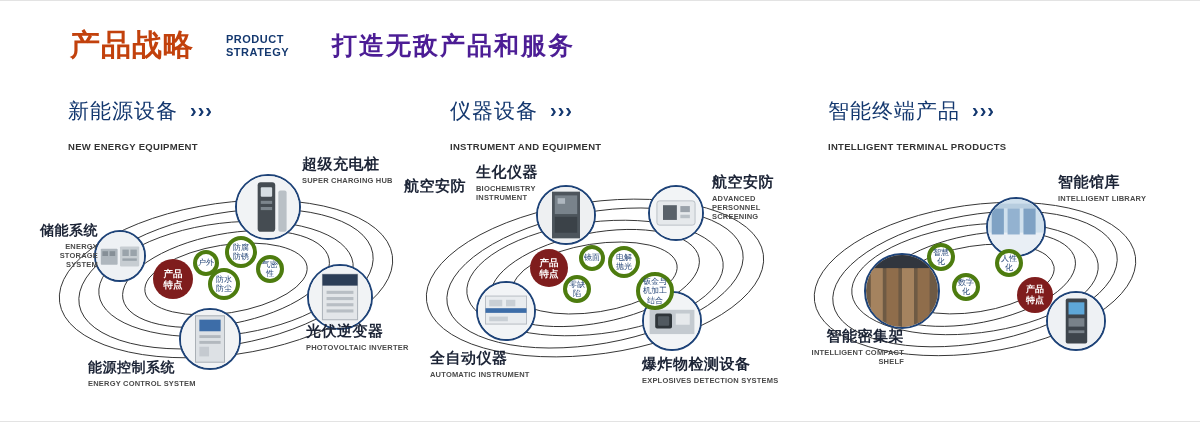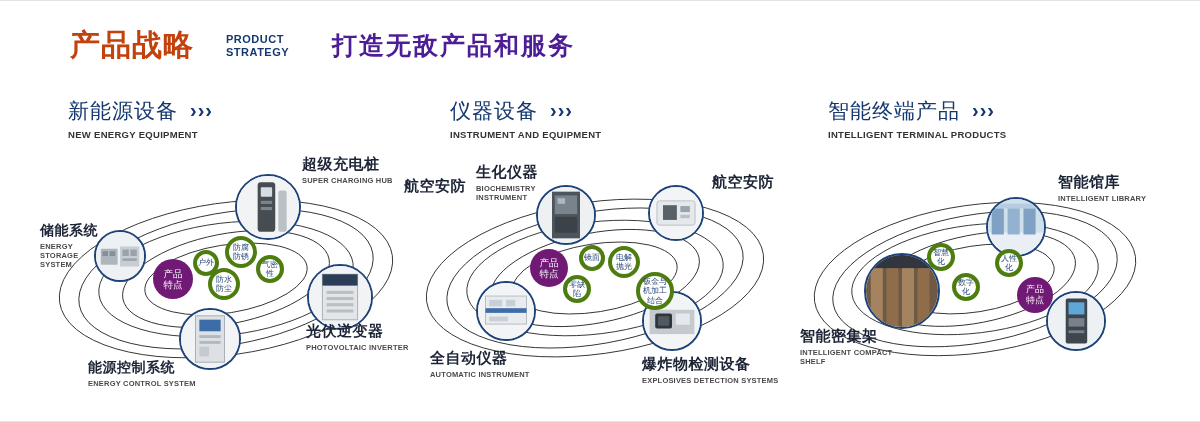--- a/index.html
+++ b/index.html
@@ -6,33 +6,33 @@
   body{background:#ffffff}
   .canvas{position:relative;width:1200px;height:422px;background:#fff;
     font-family:"Liberation Sans","DejaVu Sans",sans-serif;overflow:hidden;
     border-top:1px solid #e3e3e3;border-bottom:1px solid #e3e3e3}
   .main-title{position:absolute;left:70px;top:24px;font-size:30px;font-weight:bold;color:#c2410c;letter-spacing:1px}
   .title-en{position:absolute;left:226px;top:32px;font-size:11px;font-weight:bold;color:#14386f;line-height:1.2;letter-spacing:.5px}
   .slogan{position:absolute;left:332px;top:28px;font-size:25px;font-weight:bold;color:#4c1d95;letter-spacing:2px}
   .sec-head{position:absolute;color:#14386f;white-space:nowrap}
   .sec-title{font-size:21px;font-weight:normal;display:inline-block;letter-spacing:1px}
   .sec-arrows{display:inline-block;margin-left:12px;font-size:20px;font-weight:bold;letter-spacing:1px;vertical-align:1px}
-  .sec-sub{font-size:9.5px;font-weight:bold;color:#333;margin-top:4px;letter-spacing:.3px}
+  .sec-sub{font-size:9.5px;font-weight:bold;color:#333;margin-top:16px;letter-spacing:.3px}
   .section{position:absolute;top:168px;width:380px;height:230px}
   .orbits{position:absolute;left:0;top:0;width:100%;height:100%;overflow:visible}
   .pcircle{position:absolute;border:2px solid #1e4378;border-radius:50%;overflow:hidden;background:#fff}
   .pcircle svg{display:block;width:100%;height:100%}
-  .fbadge{position:absolute;border-radius:50%;background:#701a75;color:#fff;display:flex;align-items:center;justify-content:center;
-    text-align:center;font-weight:normal;font-size:9.5px;line-height:1.2;white-space:pre-line}
+  .fbadge{position:absolute;border-radius:50%;background:#7f1d1d;color:#fff;display:flex;align-items:center;justify-content:center;
+    text-align:center;font-weight:bold;font-size:9.5px;line-height:1.2;white-space:pre-line}
   .bubble{position:absolute;border-radius:50%;background:#fff;border:4px solid #4d7c0f;color:#2a4a7b;
     display:flex;align-items:center;justify-content:center;text-align:center;font-size:8px;line-height:1.15;white-space:pre-line}
   .plabel{position:absolute}
   .plabel-cn{font-size:14px;font-weight:bold;color:#1c2436;letter-spacing:.5px}
   .plabel-en{font-size:7.5px;font-weight:bold;color:#4a4a4a;white-space:pre-line;margin-top:2px;letter-spacing:.2px}
-  .r{}
+  .r{text-align:right}
 </style>
 </head>
 <body>
 
 <div class="canvas">
 
   <div class="main-title">产品战略</div>
   <div class="title-en">
     <div>PRODUCT</div>
     <div>STRATEGY</div>
@@ -197,20 +197,22 @@
     <div class="plabel" style="left:-8px;top:8px">
       <div class="plabel-cn" style="font-size:15px">航空安防</div>
     </div>
     <div class="plabel" style="left:64px;top:-6px">
       <div class="plabel-cn" style="font-size:15px">生化仪器</div>
       <div class="plabel-en">BIOCHEMISTRY
 INSTRUMENT</div>
     </div>
     <div class="plabel" style="left:300px;top:4px">
       <div class="plabel-cn" style="font-size:15px">航空安防</div>
+      <div class="plabel-en">ADVANCED PERSONNEL
+SCREENING</div>
     </div>
     <div class="plabel" style="left:18px;top:180px">
       <div class="plabel-cn" style="font-size:15px">全自动仪器</div>
       <div class="plabel-en">AUTOMATIC INSTRUMENT</div>
     </div>
     <div class="plabel" style="left:230px;top:186px">
       <div class="plabel-cn" style="font-size:15px">爆炸物检测设备</div>
       <div class="plabel-en">EXPLOSIVES DETECTION SYSTEMS</div>
     </div>
   </div>

